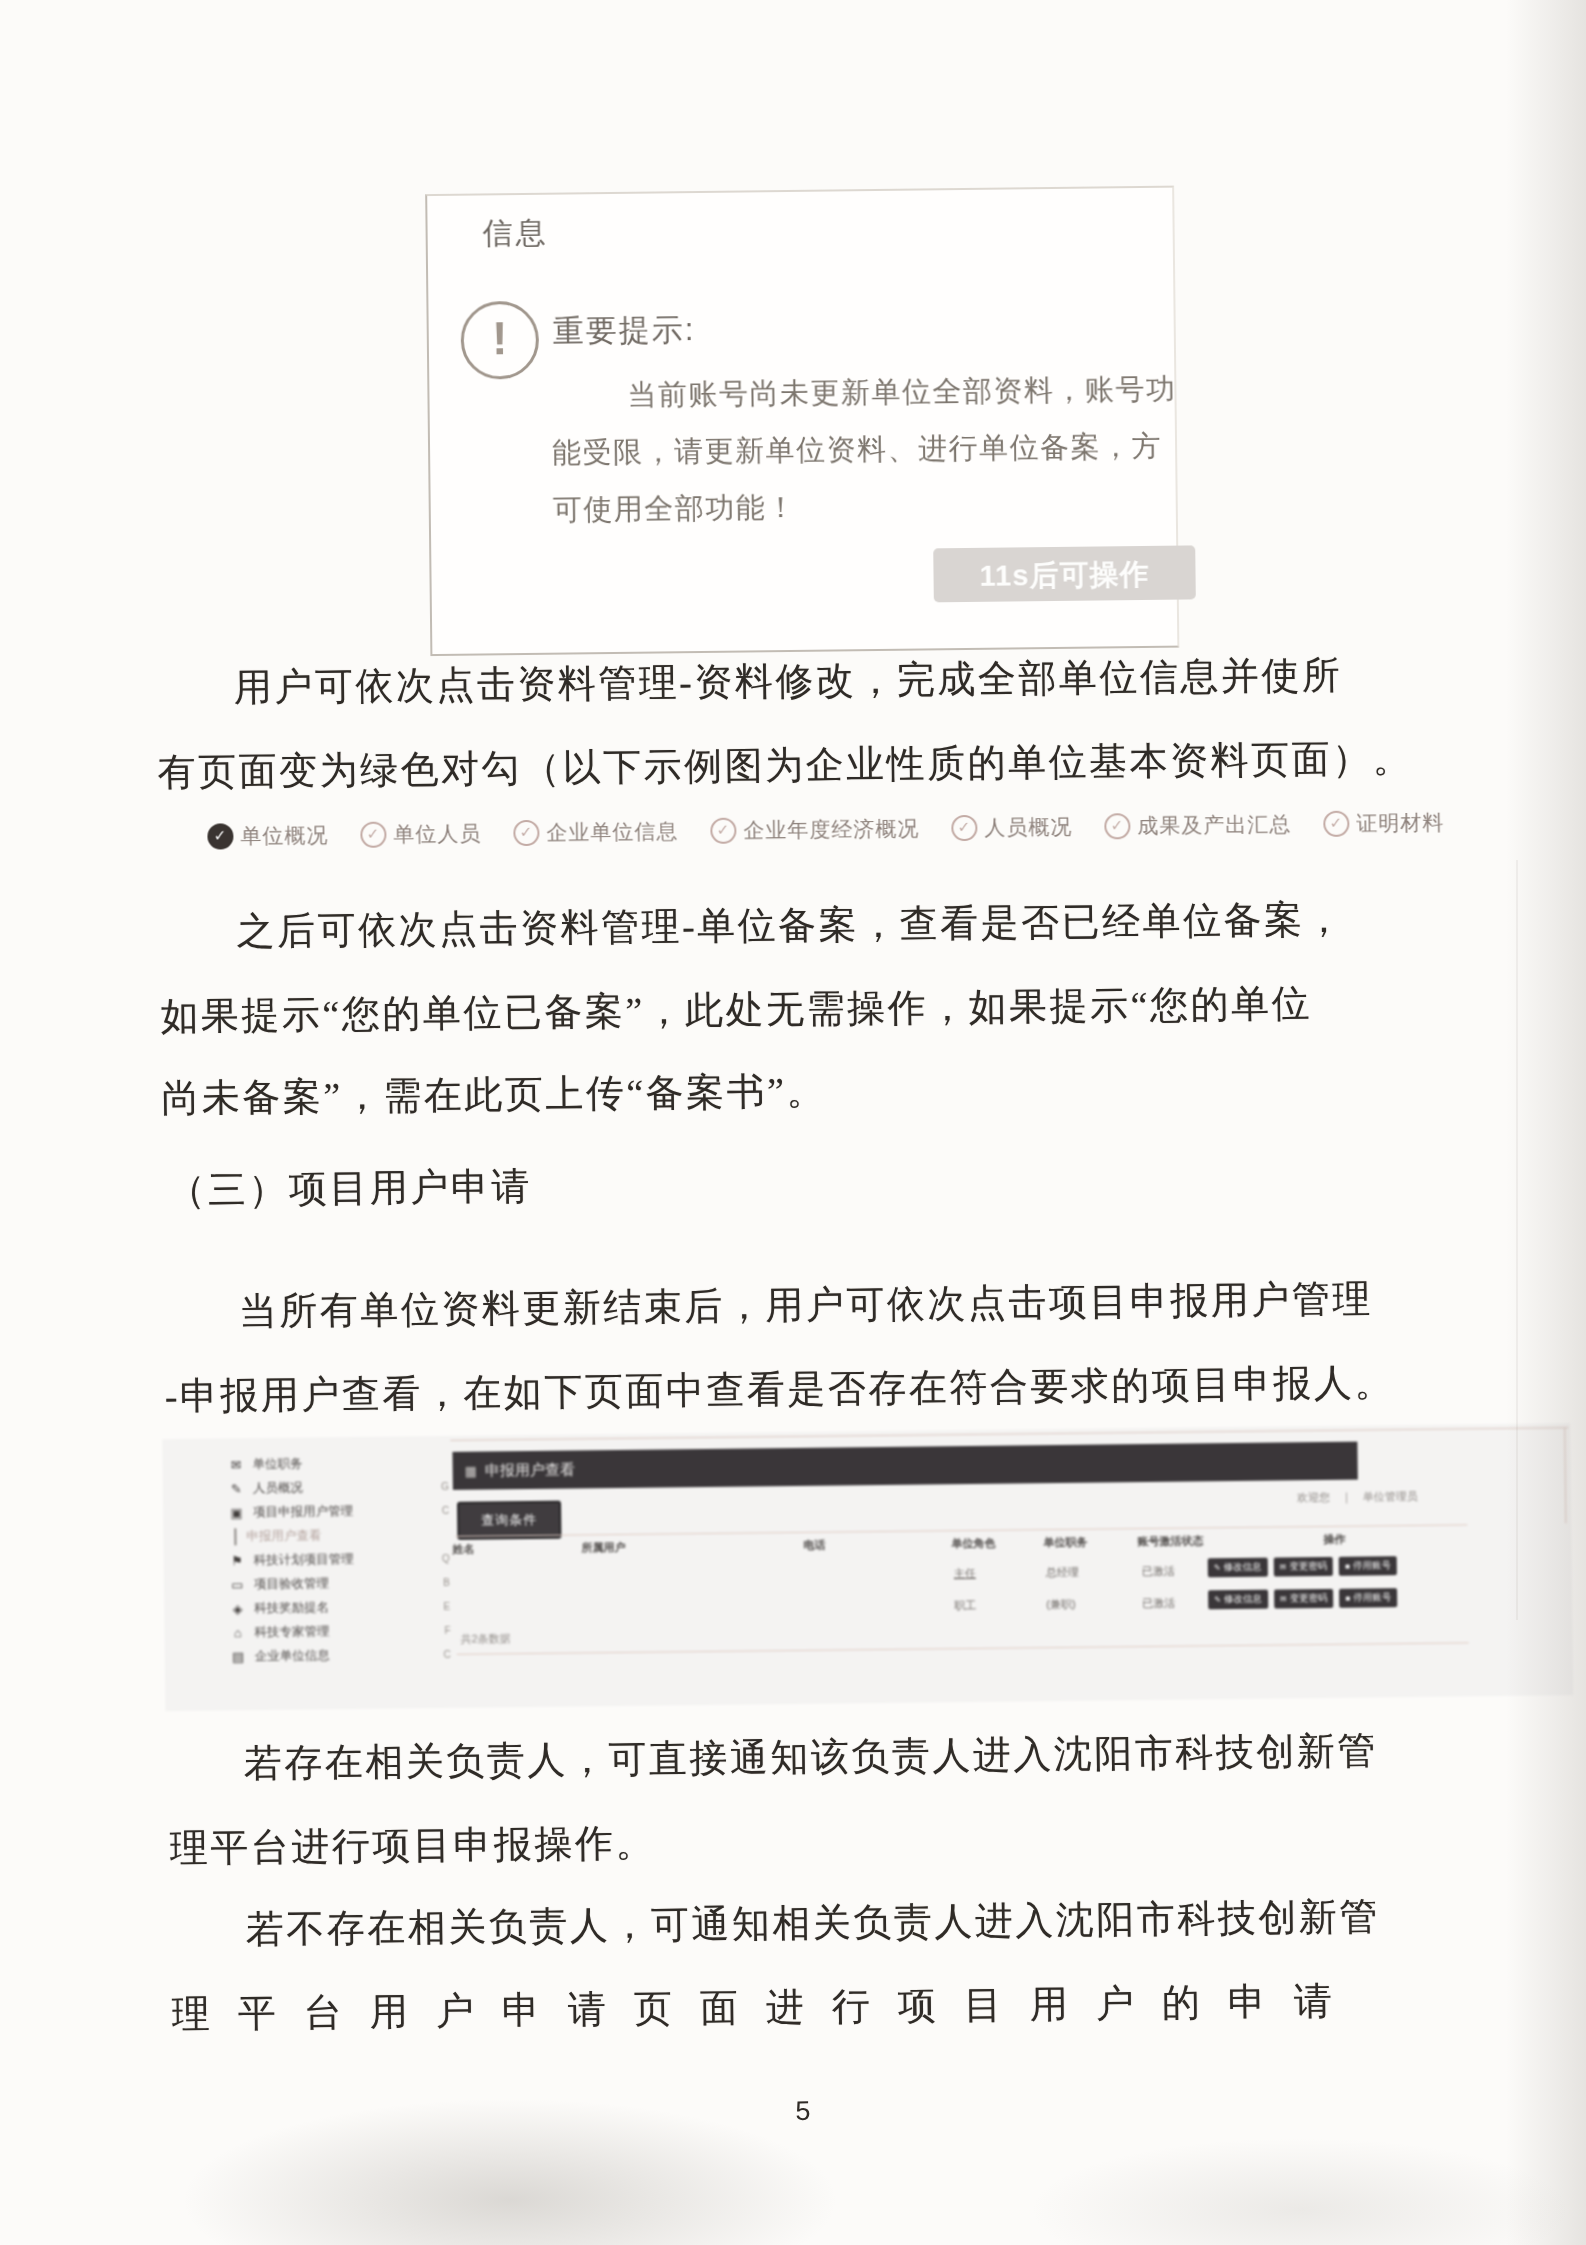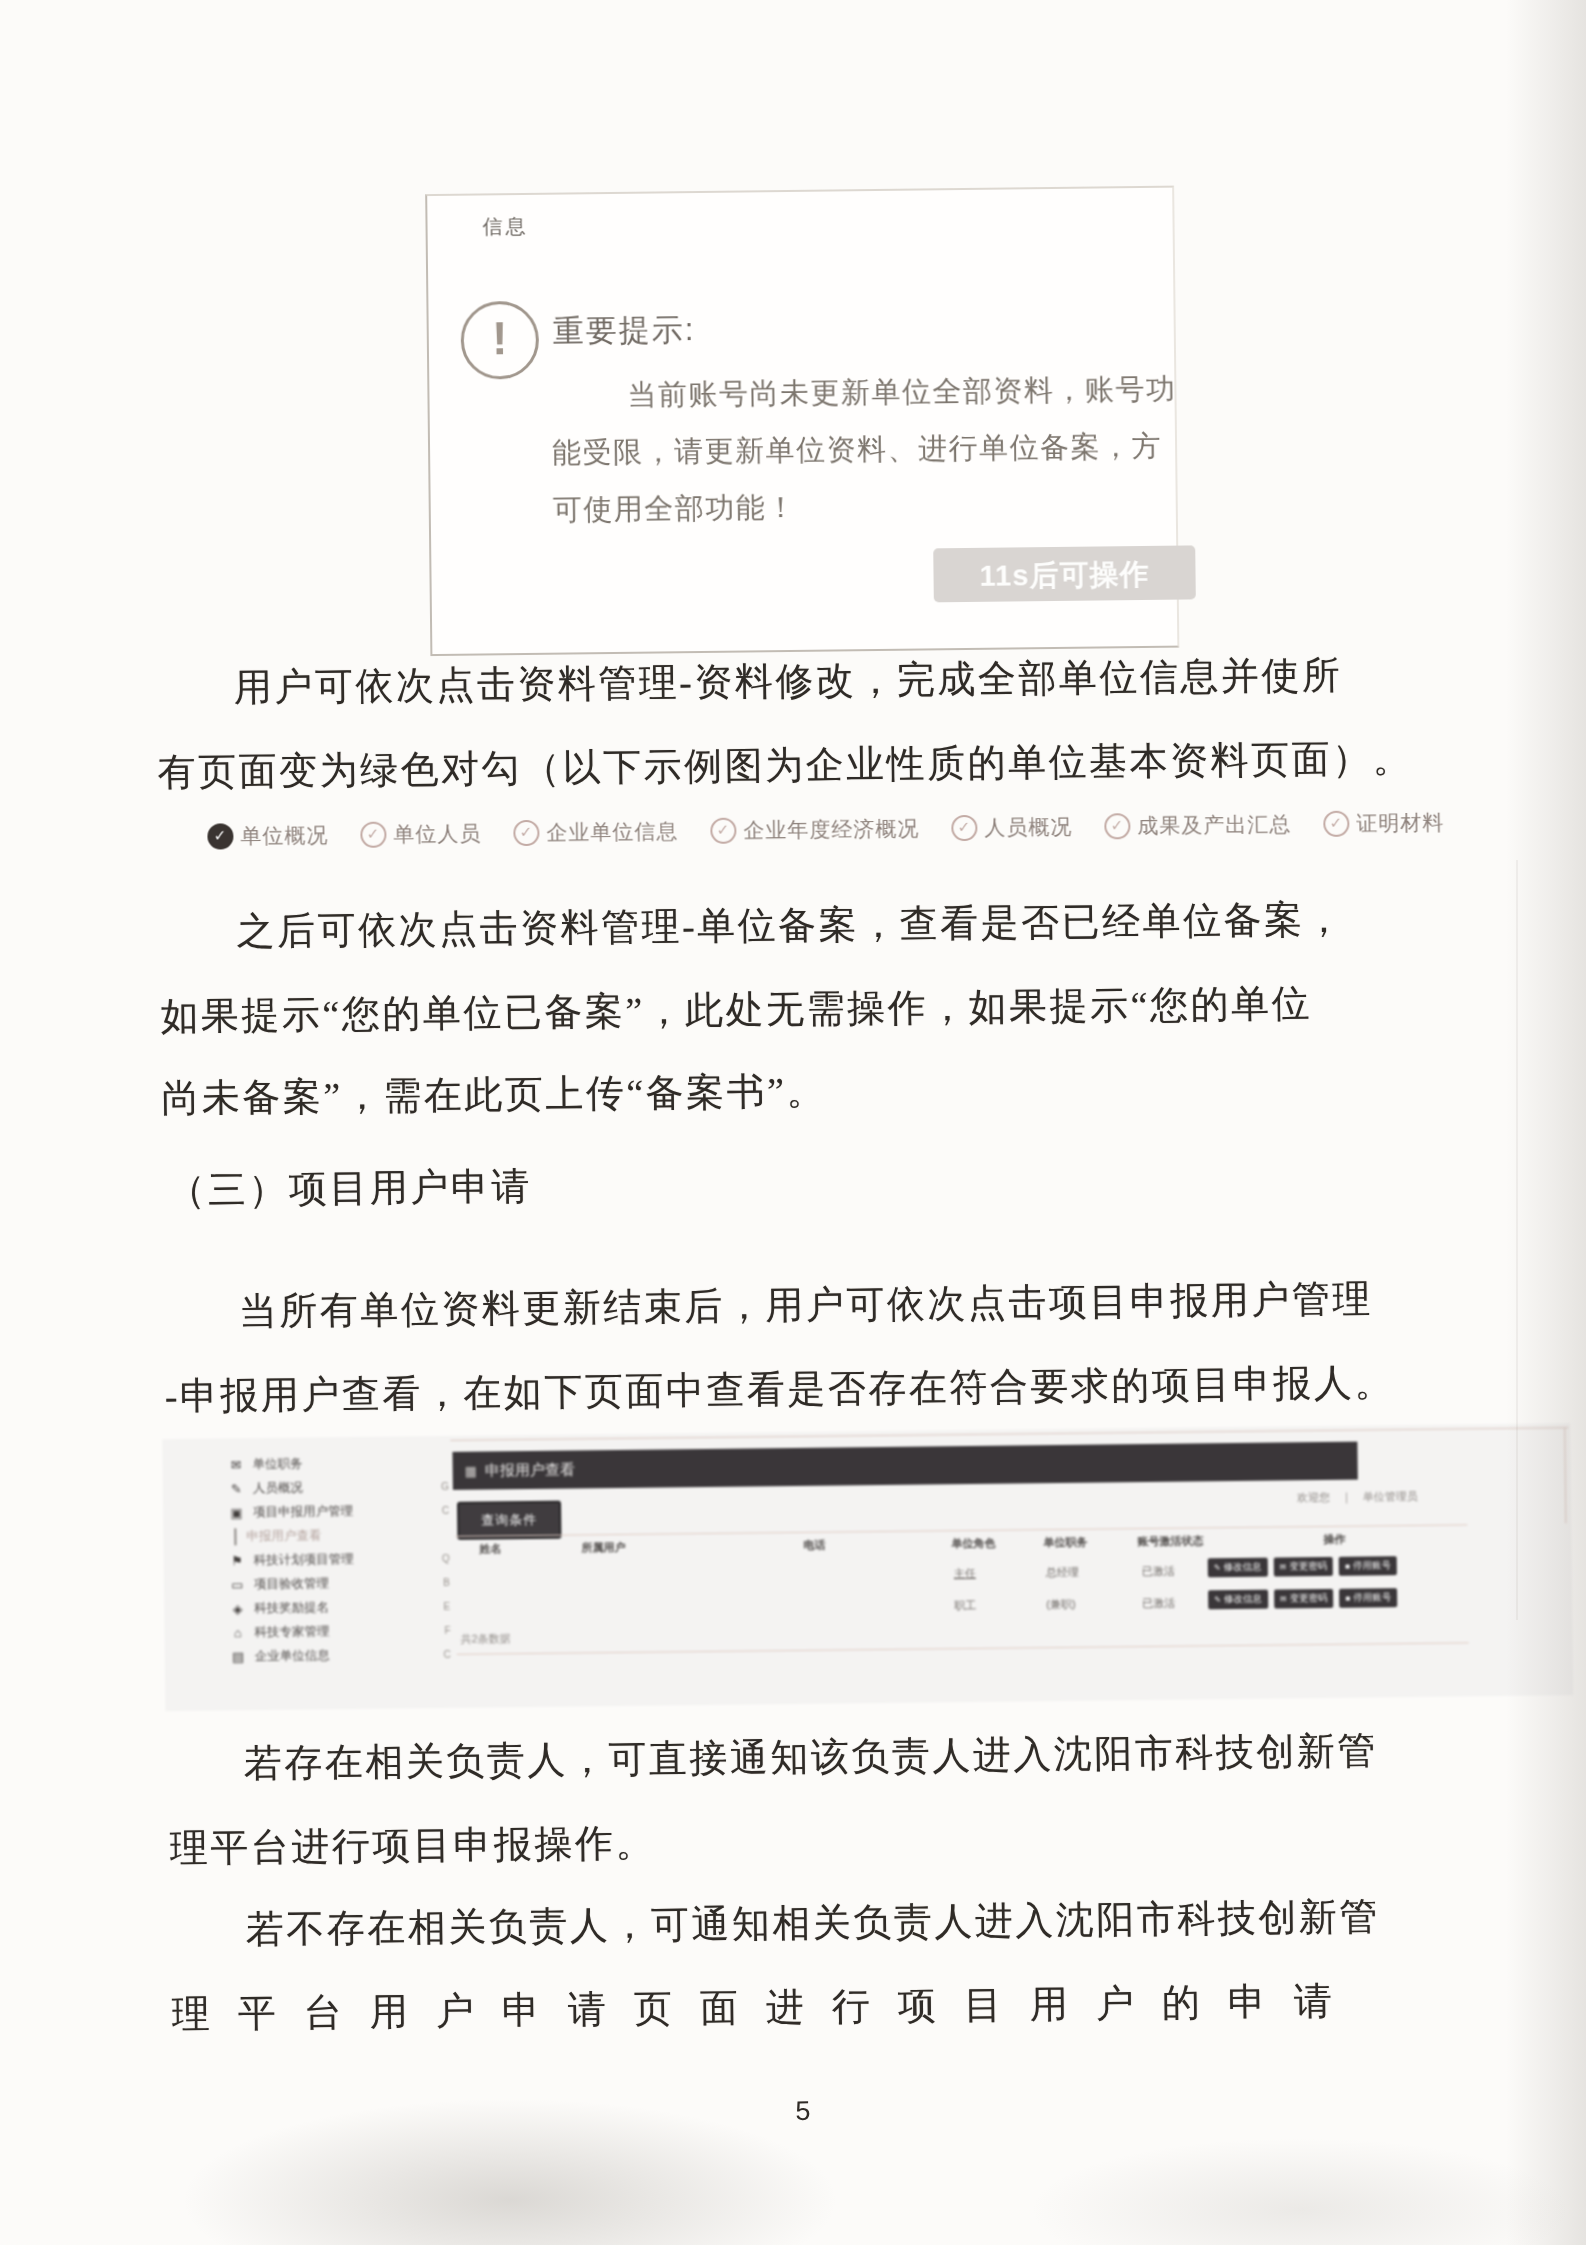--- a/index.html
+++ b/index.html
@@ -20,21 +20,21 @@
   .bl{position:absolute;font-size:38px;letter-spacing:2.5px;white-space:nowrap;color:#2f2b27;
       text-shadow:0 0 1px rgba(70,58,46,.4);}
   .wide{letter-spacing:28px;}
   .pagenum{position:absolute;top:2096px;left:50%;transform:translateX(-50%);font-size:27px;
       font-family:"Liberation Sans","DejaVu Sans",sans-serif;color:#2f2b27;}
 
   
   .dialog{position:absolute;left:437px;top:190px;width:745px;height:458px;background:#fffefd;
       border:2px solid #c2bcb4;border-top-color:#ddd8d1;border-right-color:#eae6e0;filter:blur(.4px);
       font-family:"Liberation Sans","DejaVu Sans",sans-serif;}
-  .dlg-title{position:absolute;left:55px;top:18px;font-size:20px;color:#6e6862;letter-spacing:3px;}
+  .dlg-title{position:absolute;left:55px;top:18px;font-size:30px;color:#6e6862;letter-spacing:3px;}
   .warn-circle{position:absolute;left:32px;top:106px;width:72px;height:72px;border:3px solid #a1978d;
       border-radius:50%;color:#a1978d;font-size:46px;text-align:center;line-height:68px;font-weight:bold;}
   .dlg-head{position:absolute;left:124px;top:116px;font-size:31px;color:#716a63;letter-spacing:2px;}
   .dlg-line{position:absolute;font-size:29px;color:#7d766e;letter-spacing:1.5px;white-space:nowrap;}
   .dlg-l1{left:198px;top:182px;}
   .dlg-l2{left:122px;top:239px;}
   .dlg-l3{left:122px;top:296px;}
   .cd-btn{position:absolute;left:502px;top:358px;width:262px;height:54px;background:#d9d5d2;border:none;
       border-radius:5px;color:#fdfdfc;font-size:29px;font-weight:bold;letter-spacing:1px;
       text-align:center;line-height:54px;filter:blur(.5px);}
@@ -187,21 +187,21 @@
       <div class="main">
         <div class="titlebar">
           <span class="tic">▦</span>
           <span>申报用户查看</span>
         </div>
         <span class="welcome">欢迎您　｜　单位管理员</span>
 
         <button class="querybtn">查询条件</button>
 
         <div class="thead-line"></div>
-        <span class="th" style="left:28px;">姓名</span>
+        <span class="th" style="left:1px;">姓名</span>
         <span class="th" style="left:130px;">所属用户</span>
         <span class="th" style="left:352px;">电话</span>
         <span class="th" style="left:500px;">单位角色</span>
         <span class="th" style="left:592px;">单位职务</span>
         <span class="th" style="left:686px;">账号激活状态</span>
         <span class="th" style="left:872px;">操作</span>
 
         <span class="td" style="left:502px;top:136px;text-decoration:underline;">主任</span>
         <span class="td" style="left:594px;top:136px;">总经理</span>
         <span class="td" style="left:690px;top:136px;">已激活</span>

